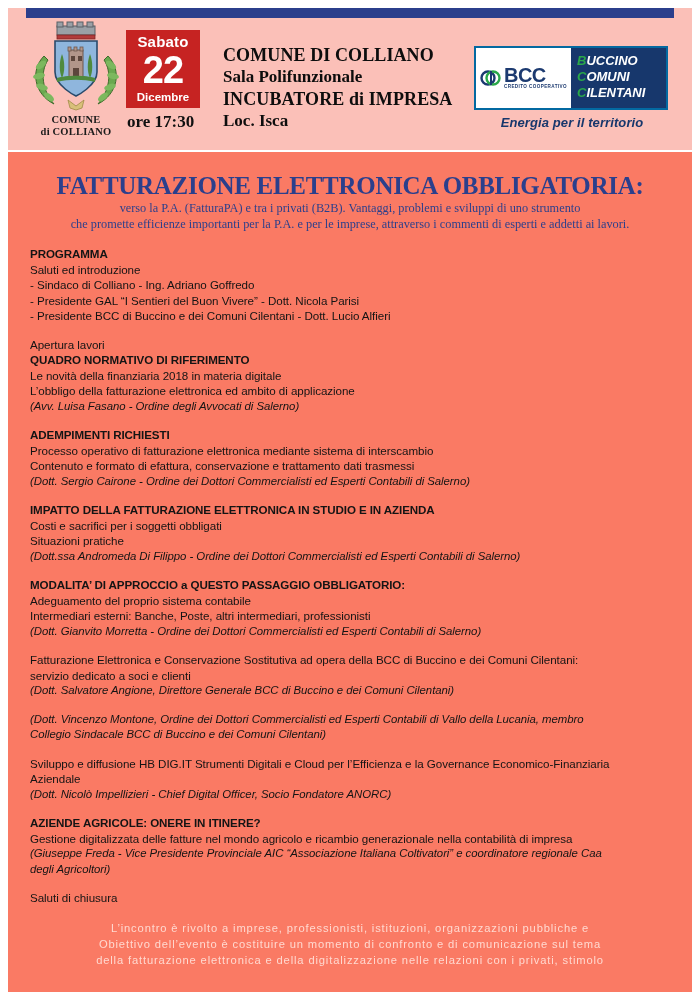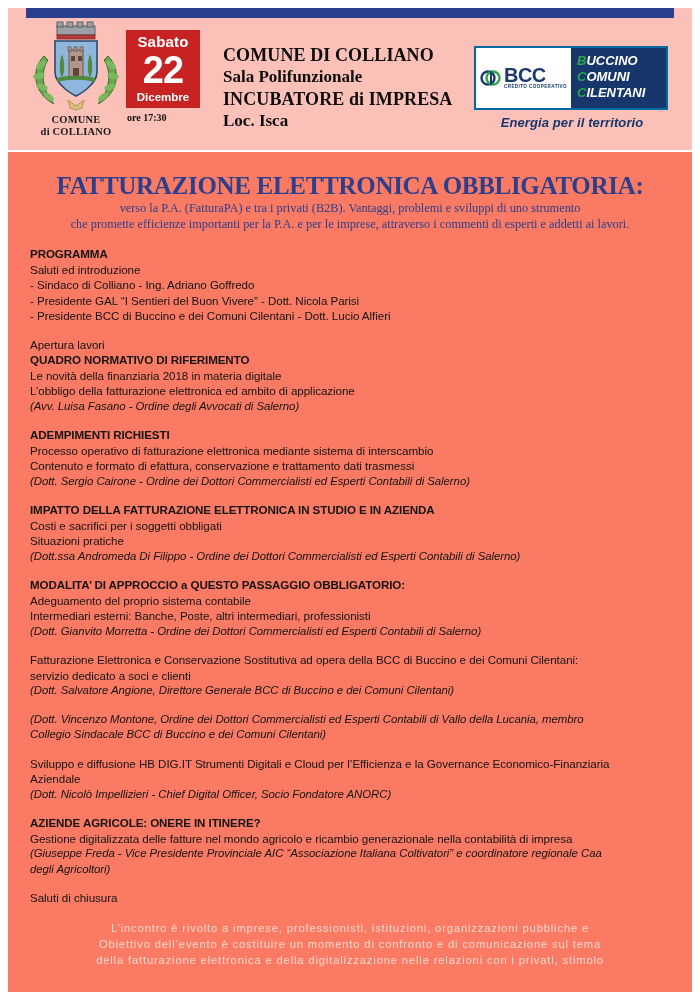--- a/index.html
+++ b/index.html
@@ -95,21 +95,21 @@
   }
   .date-month {
     font-family: "Liberation Sans", sans-serif;
     font-weight: bold;
     font-size: 11.5px;
     line-height: 14px;
   }
   .date-time {
     font-family: "Liberation Serif", serif;
     font-weight: bold;
-    font-size: 10px;
+    font-size: 17px;
     color: #111111;
     margin-top: 4px;
     padding-left: 1px;
     white-space: nowrap;
   }
 
   
   .venue {
     position: absolute;
     left: 199px;

